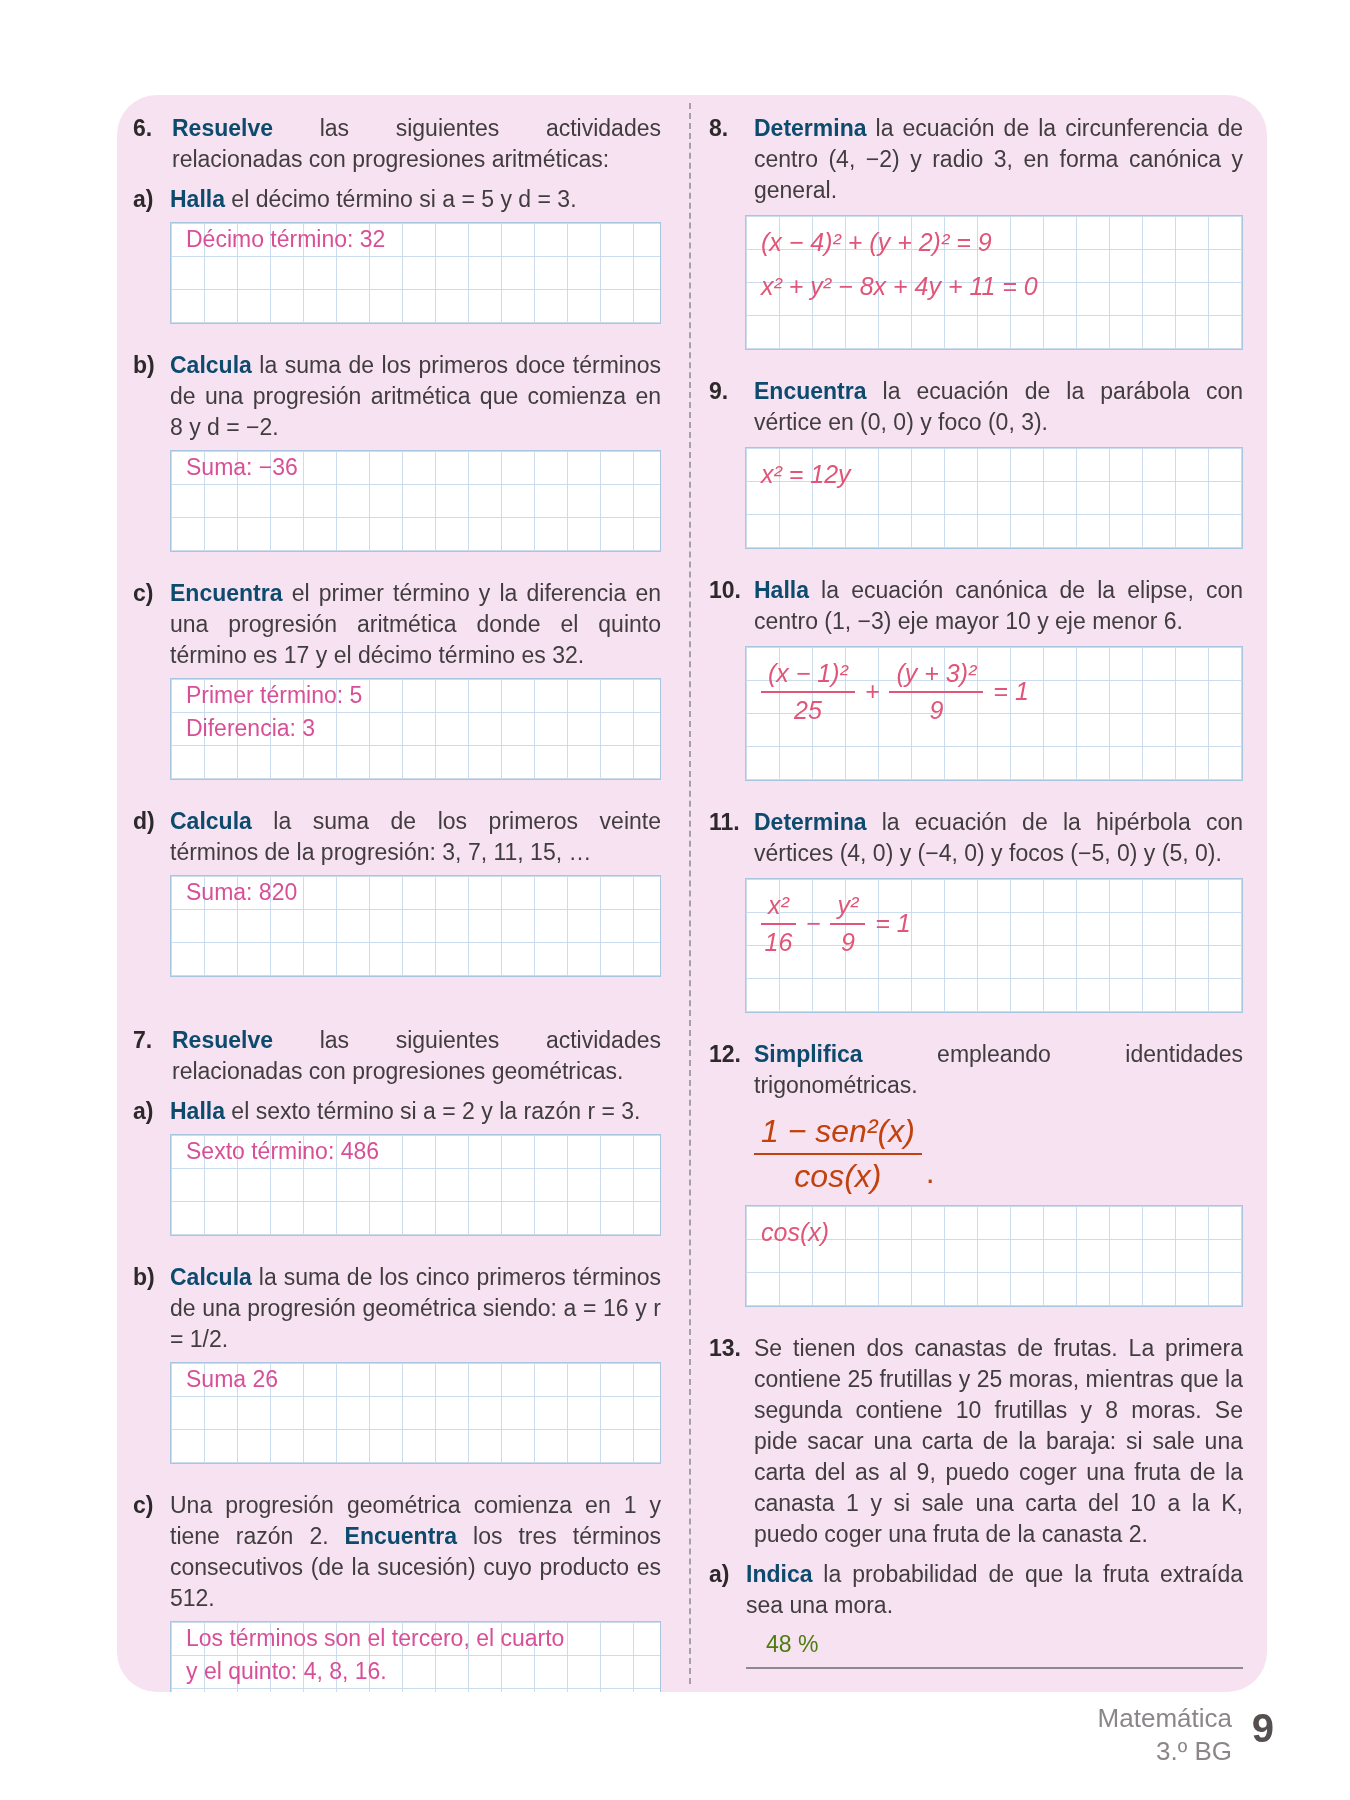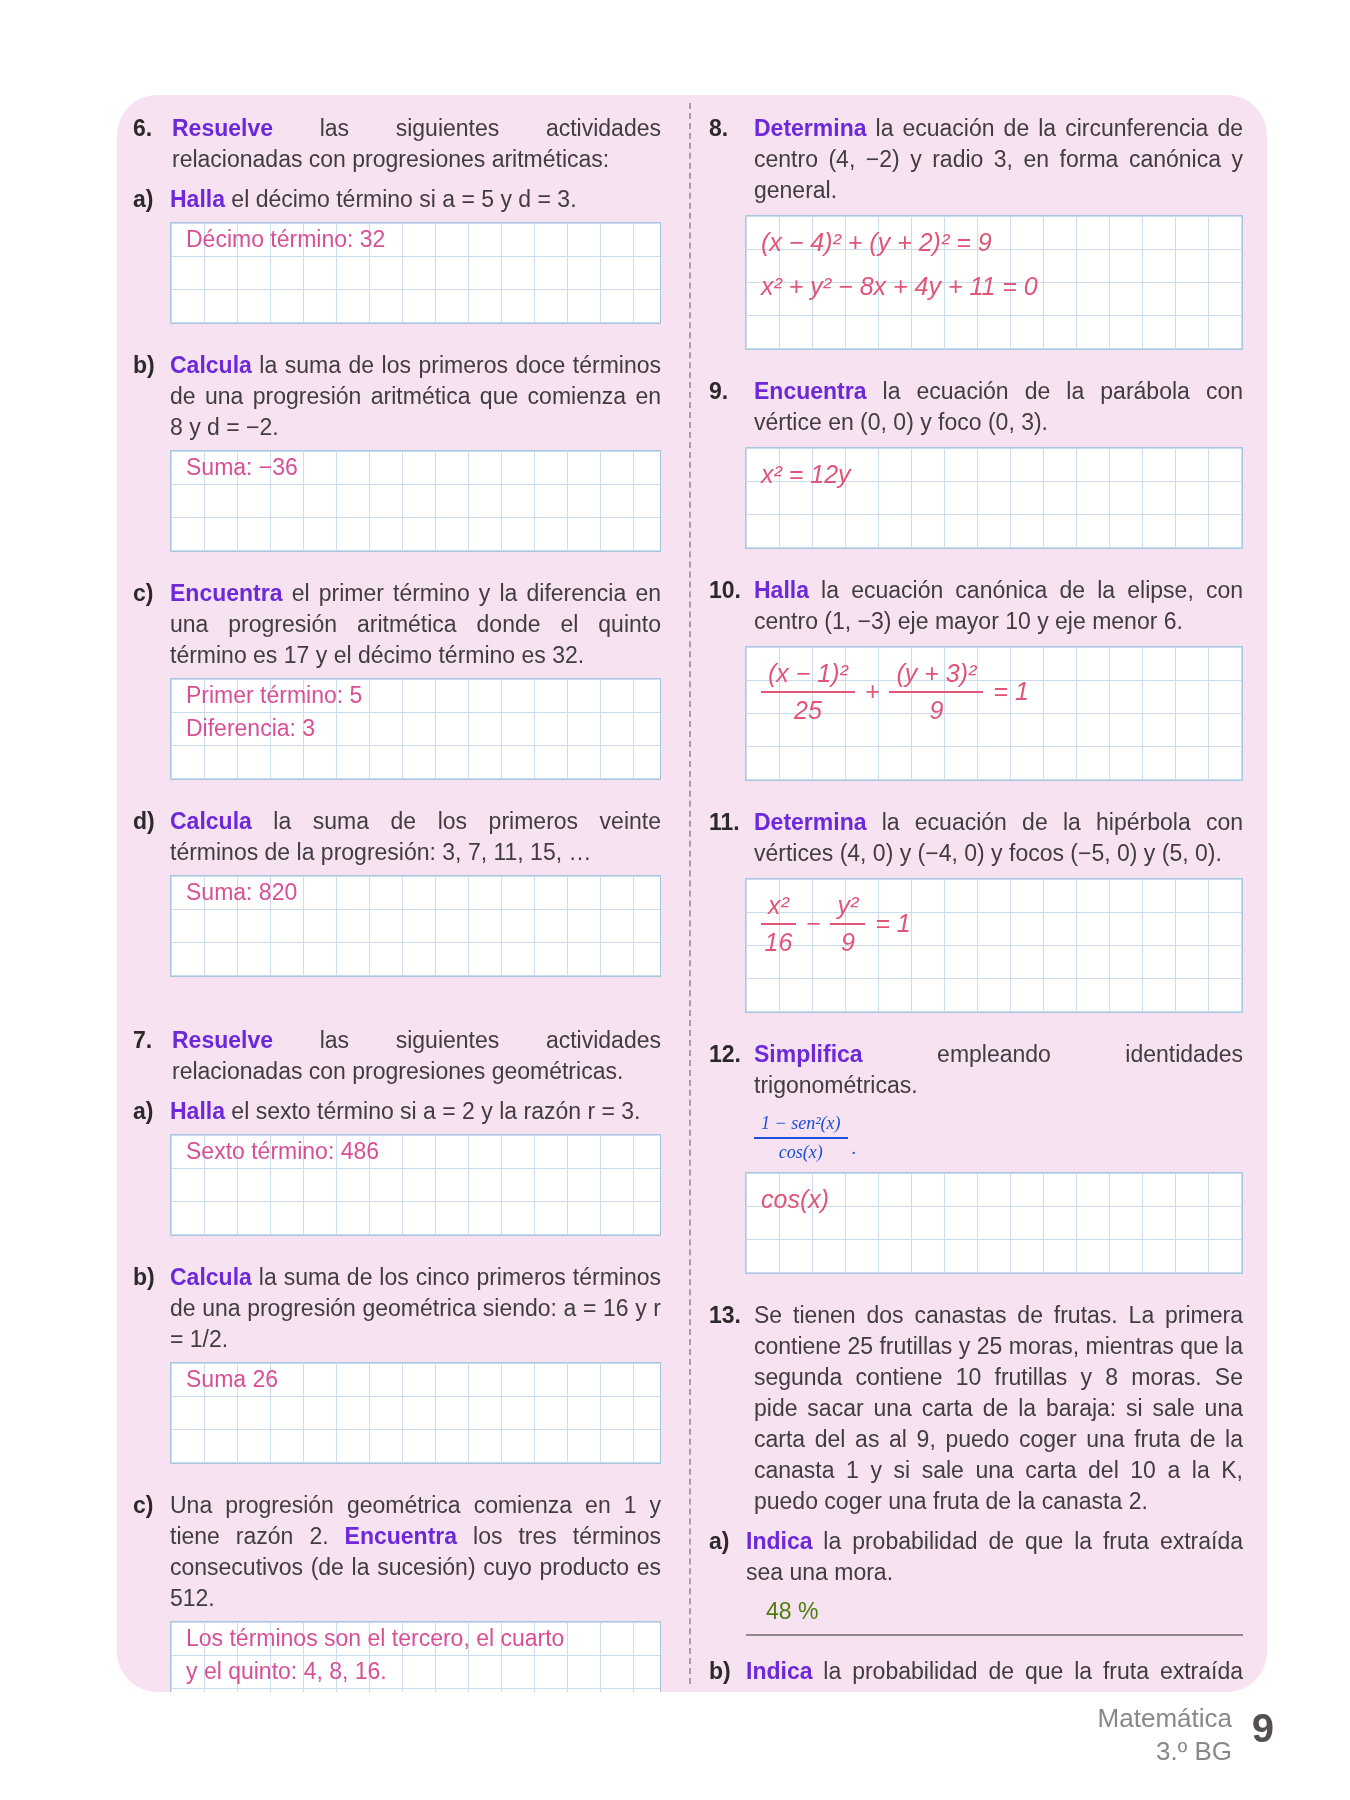--- a/index.html
+++ b/index.html
@@ -18,21 +18,21 @@
   }
   .col{position:absolute;top:18px;font-size:23px;line-height:31px;}
   .col-left{left:16px;width:528px;}
   .col-right{left:592px;width:534px;}
 
   .ex{margin-bottom:26px;}
   .ex-head{display:flex;margin-bottom:9px;}
   .num{flex:none;width:39px;font-weight:bold;color:#2d292b;}
   .col-right .num{width:45px;}
   .ex-text{flex:1;margin:0;text-align:justify;}
-  b{color:#6d28d9;}
+  b{color:#0c4a6e;}
 
   .part{display:flex;margin-top:4px;}
   .letter{flex:none;width:37px;font-weight:bold;color:#2d292b;}
   .part-body{flex:1;min-width:0;}
   .part-text{margin:0;text-align:justify;}
 
   .gridbox{
     background-color:#ffffff;
     border:1px solid #a9c5e0;
     background-image:
@@ -59,23 +59,22 @@
     display:flex;align-items:center;gap:10px;
     color:#e05578;font-style:italic;font-size:25px;line-height:1.15;
     padding:12px 0 0 15px;
   }
   .frac{display:inline-block;text-align:center;}
   .fnum{display:block;border-bottom:2px solid currentColor;padding:0 7px 3px;}
   .fden{display:block;padding-top:3px;}
 
   .stmt-frac{
     display:flex;align-items:flex-end;gap:4px;
-    color:#1d4ed8;font-style:italic;font-size:18px;line-height:1.15;
+    color:#c2410c;font-style:italic;font-size:32px;line-height:1.15;
     margin:12px 0 10px 45px;
-    font-family:Liberation Serif, serif;
   }
   .stmt-frac .dot{font-style:normal;padding-bottom:4px;}
 
   .ansline{
     border-bottom:2px solid #8e898c;
     color:#4d7c0f;font-size:23px;
     padding:2px 0 7px 20px;margin:6px 0 16px 0;
   }
 
   .footer{

